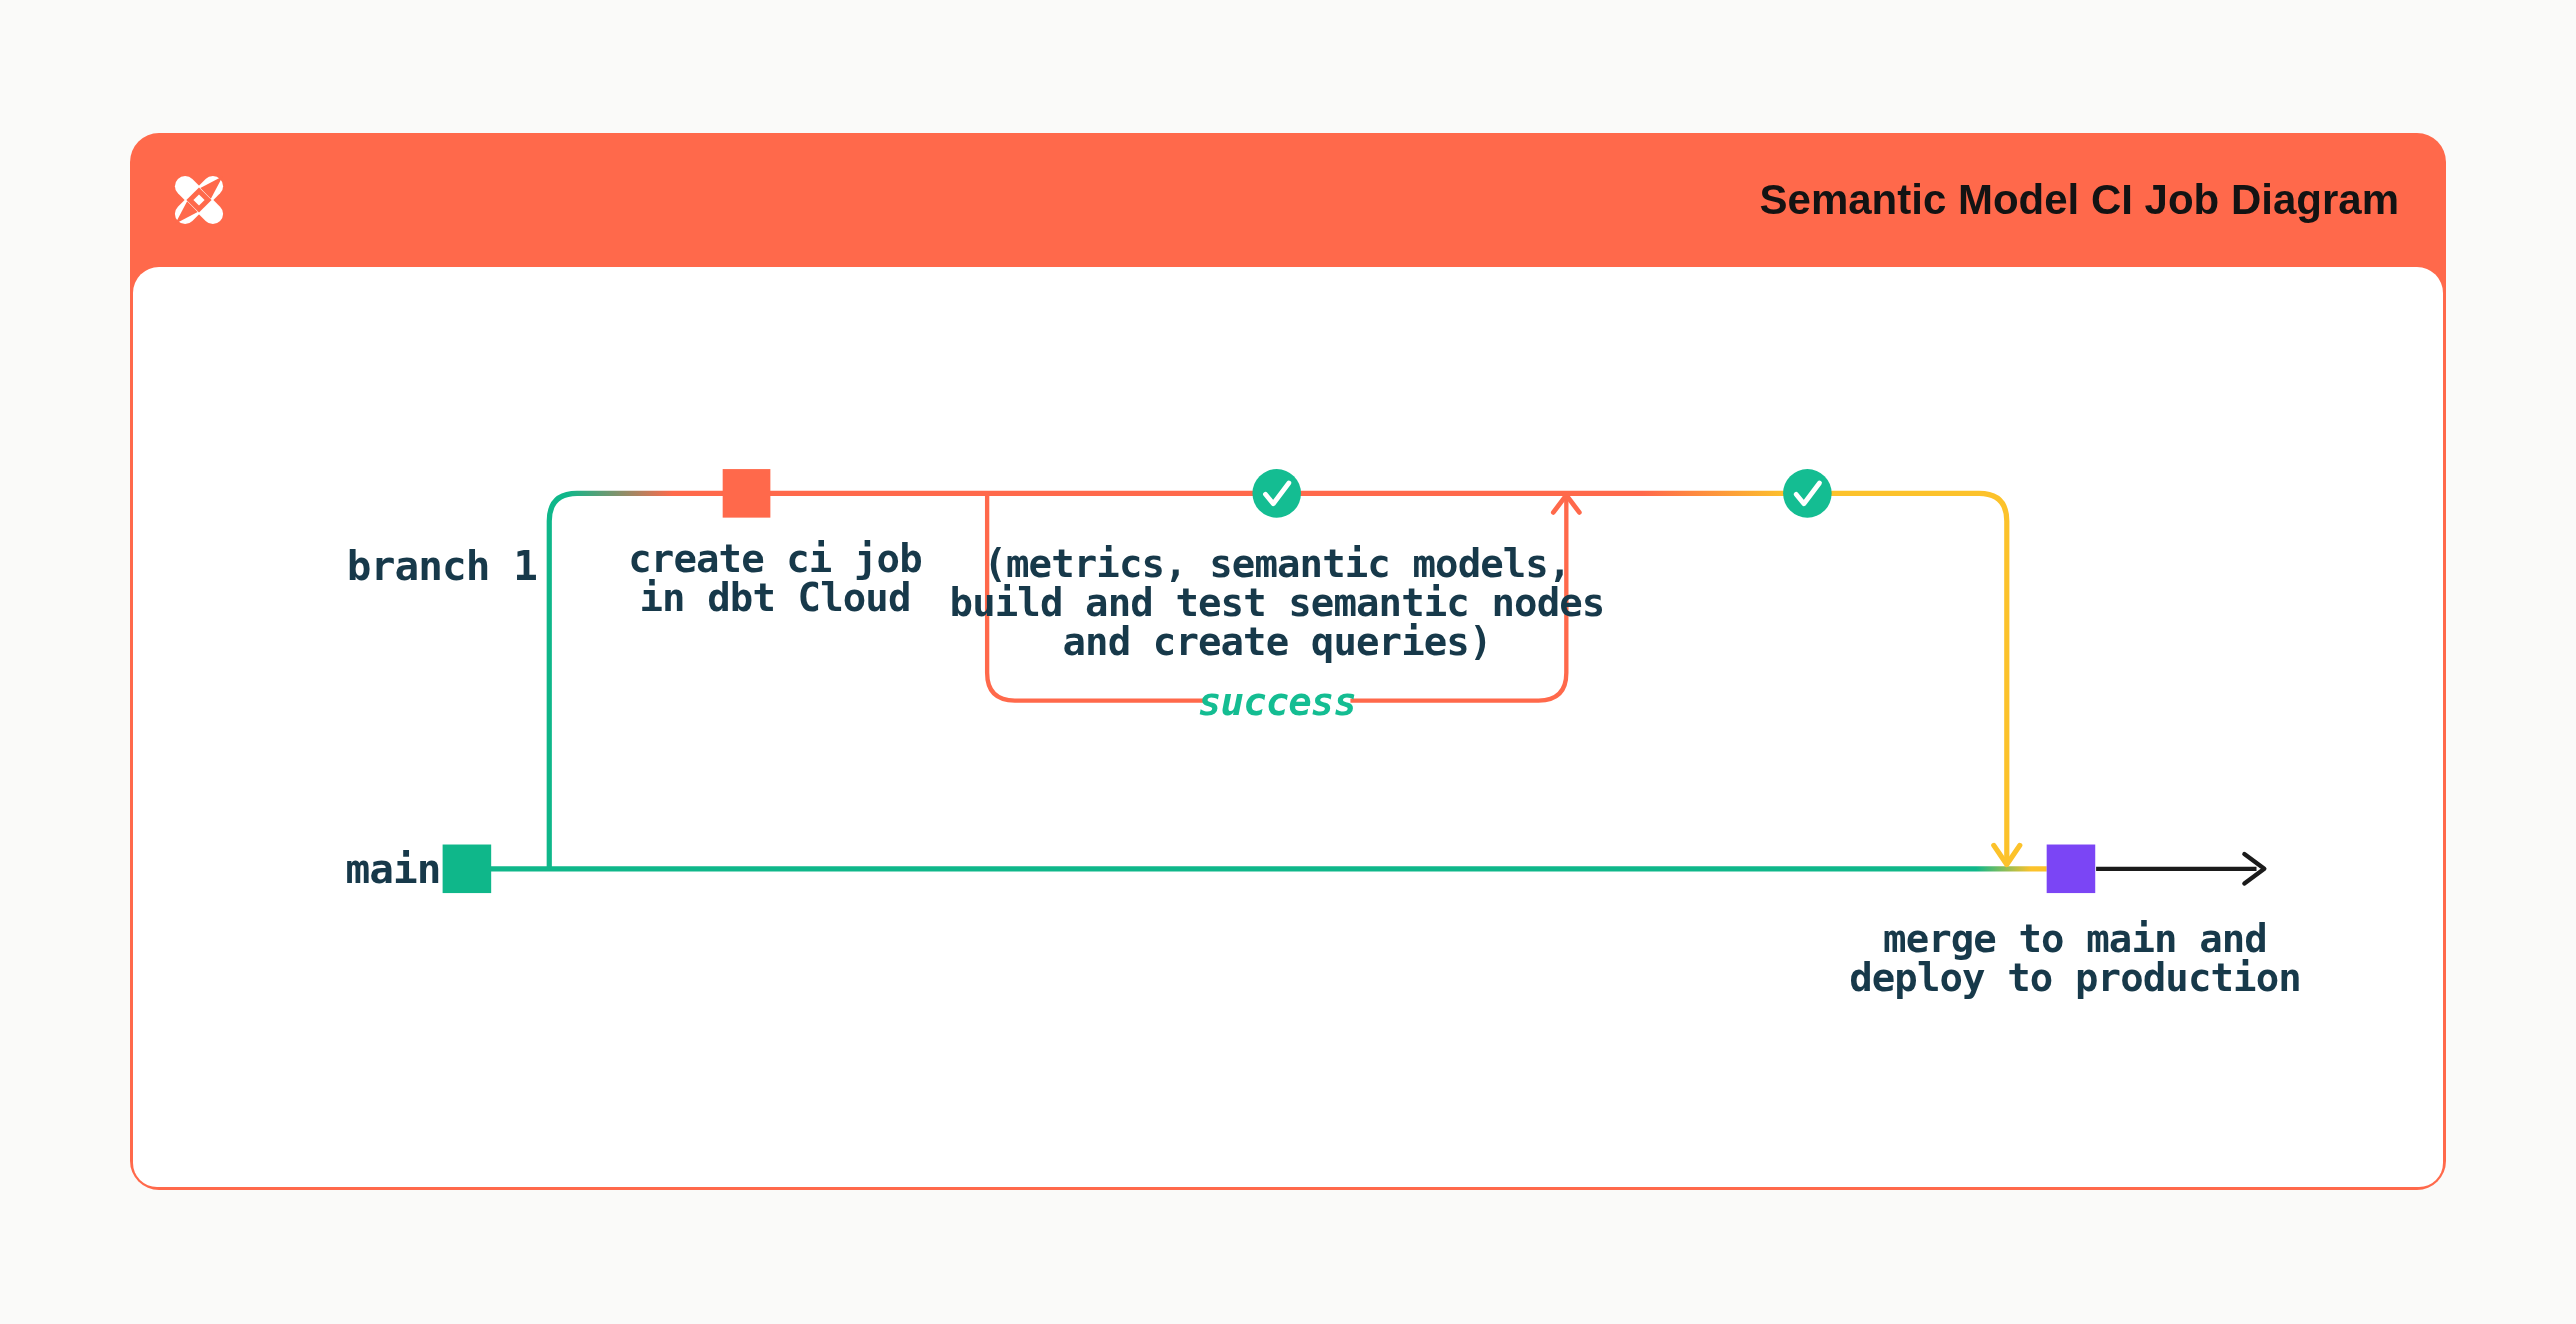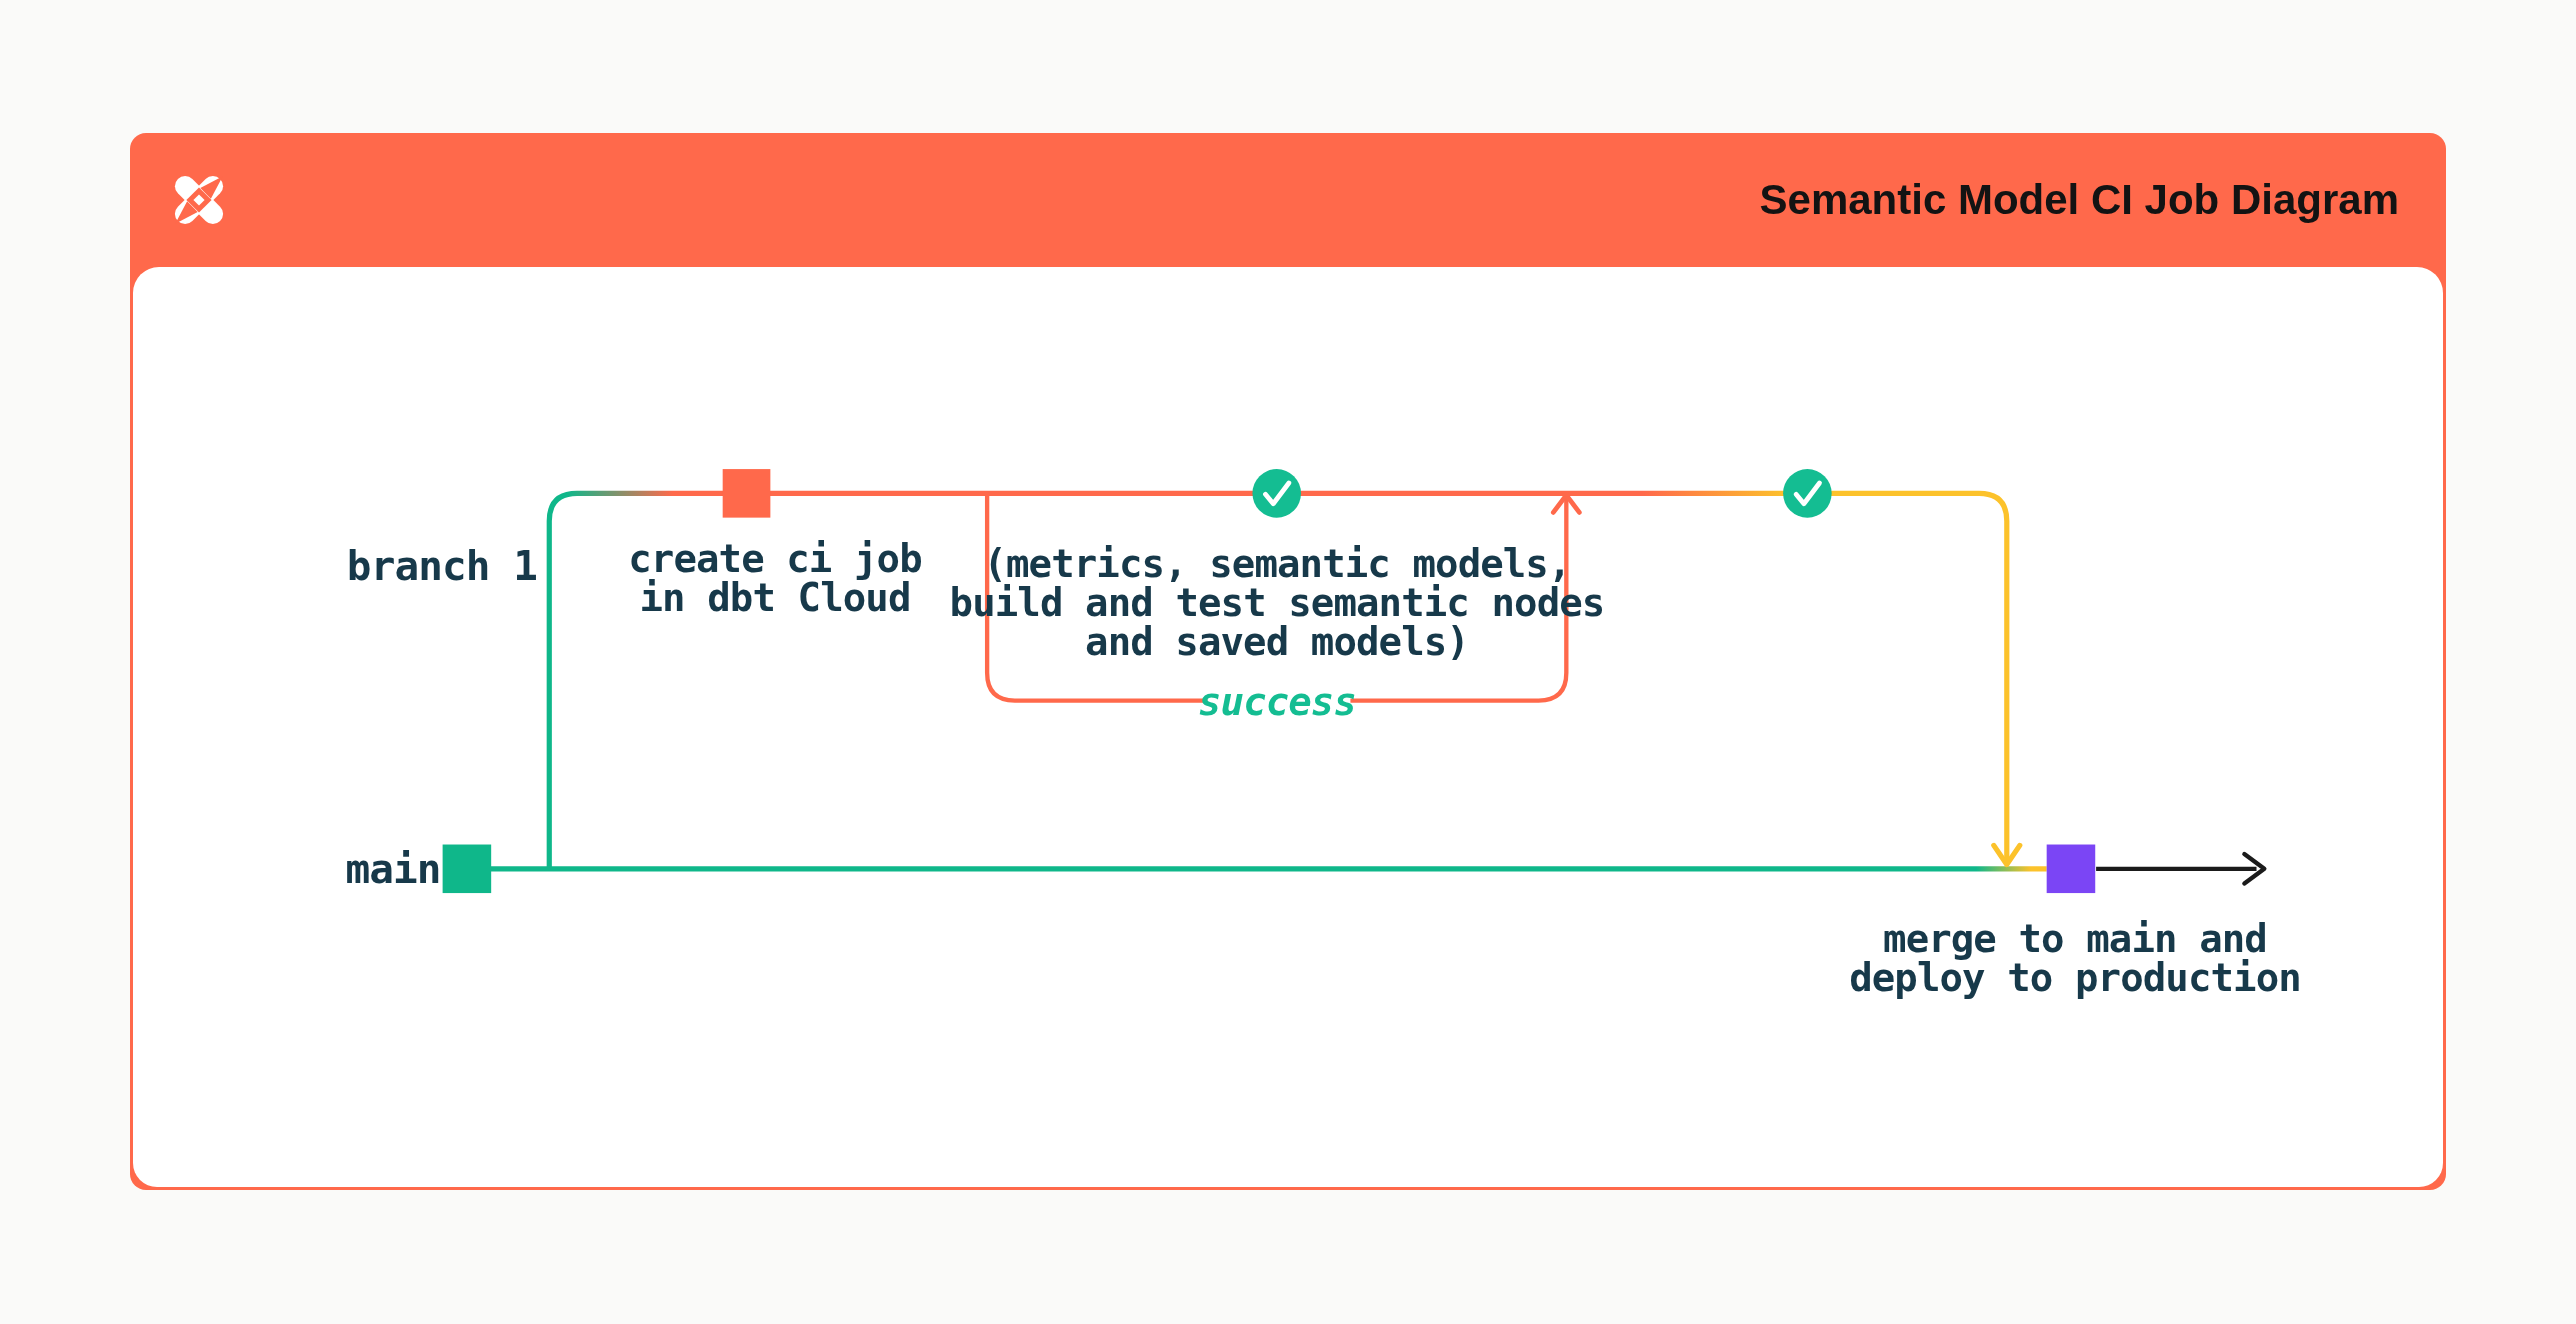--- a/index.html
+++ b/index.html
@@ -14,21 +14,21 @@
     overflow: hidden;
   }
 
   .card {
     position: absolute;
     left: 130px;
     top: 133px;
     width: 2316px;
     height: 1057px;
     background: #FF694B;          
-    border-radius: 16px;
+    border-radius: 29px;
   }
 
   .card-header {
     position: absolute;
     left: 0; top: 0; right: 0;
     height: 134px;
     display: flex;
     align-items: center;
     padding: 0 47px 0 36px;
   }
@@ -157,21 +157,21 @@
   <div class="dlabel lane" style="left:373px; top:869px;">main</div>
 
   <div class="dlabel" style="left:775px; top:578px;">
     <div>create ci job</div>
     <div>in dbt Cloud</div>
   </div>
 
   <div class="dlabel" style="left:1277px; top:602px;">
     <div>(metrics, semantic models,</div>
     <div>build and test semantic nodes</div>
-    <div>and saved models)</div>
+    <div>and create queries)</div>
   </div>
 
   <div class="dlabel success" style="left:1277px; top:701px;">success</div>
 
 
   <div class="dlabel" style="left:2075px; top:958px;">
     <div>merge to main and</div>
     <div>deploy to production</div>
   </div>
 

